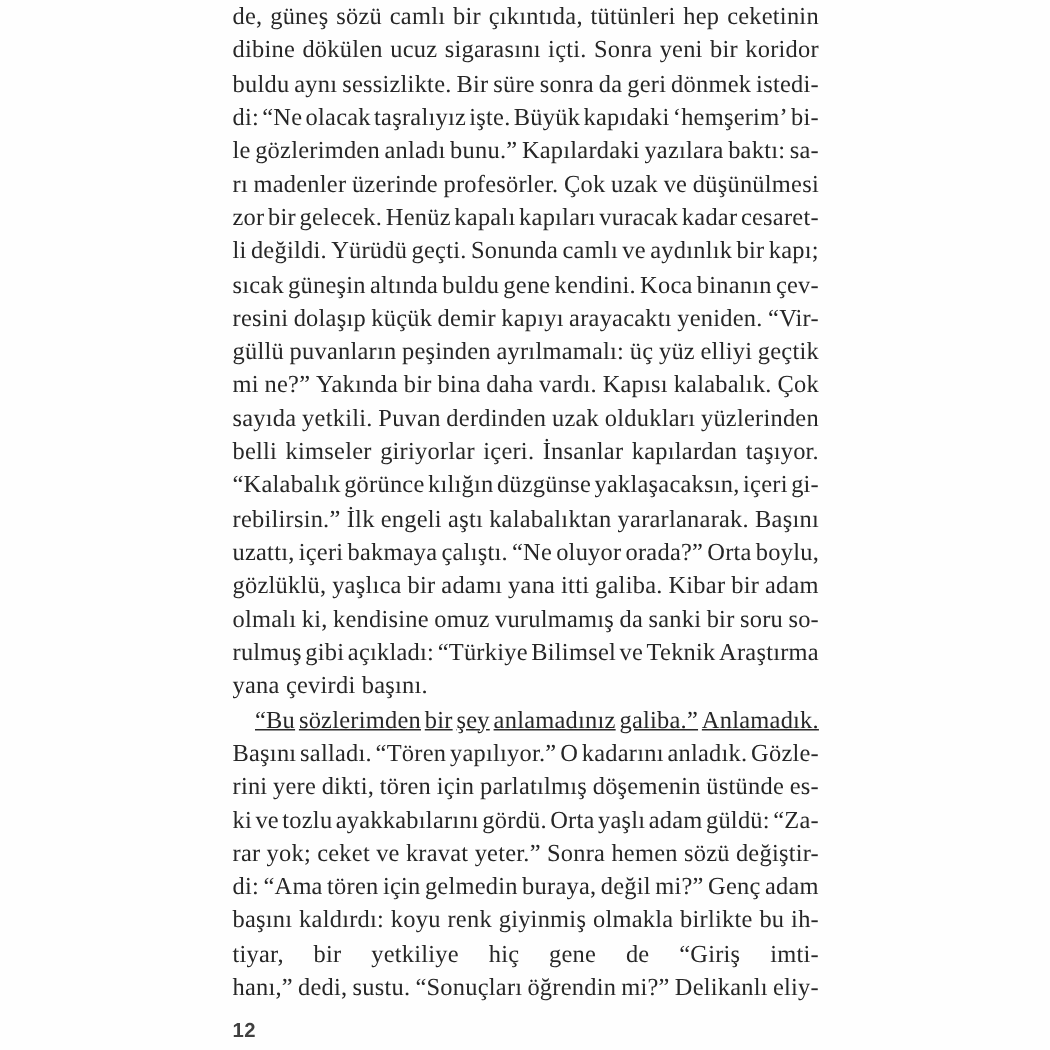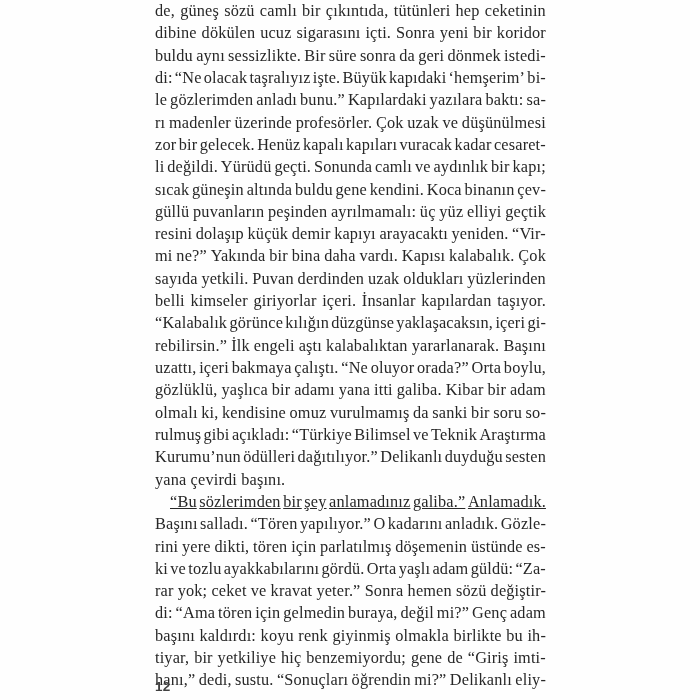--- a/index.html
+++ b/index.html
@@ -71,37 +71,36 @@
   <div class="text-block" id="text-block">
       <div class="line"><span>de,</span><span>güneş</span><span>sözü</span><span>camlı</span><span>bir</span><span>çıkıntıda,</span><span>tütünleri</span><span>hep</span><span>ceketinin</span></div>
       <div class="line"><span>dibine</span><span>dökülen</span><span>ucuz</span><span>sigarasını</span><span>içti.</span><span>Sonra</span><span>yeni</span><span>bir</span><span>koridor</span></div>
       <div class="line"><span>buldu</span><span>aynı</span><span>sessizlikte.</span><span>Bir</span><span>süre</span><span>sonra</span><span>da</span><span>geri</span><span>dönmek</span><span>istedi-</span></div>
       <div class="line"><span>di:</span><span>“Ne</span><span>olacak</span><span>taşralıyız</span><span>işte.</span><span>Büyük</span><span>kapıdaki</span><span>‘hemşerim’</span><span>bi-</span></div>
       <div class="line"><span>le</span><span>gözlerimden</span><span>anladı</span><span>bunu.”</span><span>Kapılardaki</span><span>yazılara</span><span>baktı:</span><span>sa-</span></div>
       <div class="line"><span>rı</span><span>madenler</span><span>üzerinde</span><span>profesörler.</span><span>Çok</span><span>uzak</span><span>ve</span><span>düşünülmesi</span></div>
       <div class="line"><span>zor</span><span>bir</span><span>gelecek.</span><span>Henüz</span><span>kapalı</span><span>kapıları</span><span>vuracak</span><span>kadar</span><span>cesaret-</span></div>
       <div class="line"><span>li</span><span>değildi.</span><span>Yürüdü</span><span>geçti.</span><span>Sonunda</span><span>camlı</span><span>ve</span><span>aydınlık</span><span>bir</span><span>kapı;</span></div>
       <div class="line"><span>sıcak</span><span>güneşin</span><span>altında</span><span>buldu</span><span>gene</span><span>kendini.</span><span>Koca</span><span>binanın</span><span>çev-</span></div>
+      <div class="line"><span>resini</span><span>dolaşıp</span><span>küçük</span><span>demir</span><span>kapıyı</span><span>arayacaktı</span><span>yeniden.</span><span>“Vir-</span></div>
       <div class="line"><span>güllü</span><span>puvanların</span><span>peşinden</span><span>ayrılmamalı:</span><span>üç</span><span>yüz</span><span>elliyi</span><span>geçtik</span></div>
-      <div class="line"><span>resini</span><span>dolaşıp</span><span>küçük</span><span>demir</span><span>kapıyı</span><span>arayacaktı</span><span>yeniden.</span><span>“Vir-</span></div>
       <div class="line"><span>mi</span><span>ne?”</span><span>Yakında</span><span>bir</span><span>bina</span><span>daha</span><span>vardı.</span><span>Kapısı</span><span>kalabalık.</span><span>Çok</span></div>
       <div class="line"><span>sayıda</span><span>yetkili.</span><span>Puvan</span><span>derdinden</span><span>uzak</span><span>oldukları</span><span>yüzlerinden</span></div>
       <div class="line"><span>belli</span><span>kimseler</span><span>giriyorlar</span><span>içeri.</span><span>İnsanlar</span><span>kapılardan</span><span>taşıyor.</span></div>
       <div class="line"><span>“Kalabalık</span><span>görünce</span><span>kılığın</span><span>düzgünse</span><span>yaklaşacaksın,</span><span>içeri</span><span>gi-</span></div>
       <div class="line"><span>rebilirsin.”</span><span>İlk</span><span>engeli</span><span>aştı</span><span>kalabalıktan</span><span>yararlanarak.</span><span>Başını</span></div>
       <div class="line"><span>uzattı,</span><span>içeri</span><span>bakmaya</span><span>çalıştı.</span><span>“Ne</span><span>oluyor</span><span>orada?”</span><span>Orta</span><span>boylu,</span></div>
       <div class="line"><span>gözlüklü,</span><span>yaşlıca</span><span>bir</span><span>adamı</span><span>yana</span><span>itti</span><span>galiba.</span><span>Kibar</span><span>bir</span><span>adam</span></div>
       <div class="line"><span>olmalı</span><span>ki,</span><span>kendisine</span><span>omuz</span><span>vurulmamış</span><span>da</span><span>sanki</span><span>bir</span><span>soru</span><span>so-</span></div>
       <div class="line"><span>rulmuş</span><span>gibi</span><span>açıkladı:</span><span>“Türkiye</span><span>Bilimsel</span><span>ve</span><span>Teknik</span><span>Araştırma</span></div>
-      <div class="line"><span>Kurumu’nun</span><span>ödülleri</span><span>dağıtılıyor.”</span><span>Delikanlı</span><span>duyduğu</span><span>sesten</span></div>
       <div class="line ragged">yana çevirdi başını.</div>
       <div class="line indent"><span>“Bu</span><span>sözlerimden</span><span>bir</span><span>şey</span><span>anlamadınız</span><span>galiba.”</span><span>Anlamadık.</span></div>
       <div class="line"><span>Başını</span><span>salladı.</span><span>“Tören</span><span>yapılıyor.”</span><span>O</span><span>kadarını</span><span>anladık.</span><span>Gözle-</span></div>
       <div class="line"><span>rini</span><span>yere</span><span>dikti,</span><span>tören</span><span>için</span><span>parlatılmış</span><span>döşemenin</span><span>üstünde</span><span>es-</span></div>
       <div class="line"><span>ki</span><span>ve</span><span>tozlu</span><span>ayakkabılarını</span><span>gördü.</span><span>Orta</span><span>yaşlı</span><span>adam</span><span>güldü:</span><span>“Za-</span></div>
       <div class="line"><span>rar</span><span>yok;</span><span>ceket</span><span>ve</span><span>kravat</span><span>yeter.”</span><span>Sonra</span><span>hemen</span><span>sözü</span><span>değiştir-</span></div>
       <div class="line"><span>di:</span><span>“Ama</span><span>tören</span><span>için</span><span>gelmedin</span><span>buraya,</span><span>değil</span><span>mi?”</span><span>Genç</span><span>adam</span></div>
       <div class="line"><span>başını</span><span>kaldırdı:</span><span>koyu</span><span>renk</span><span>giyinmiş</span><span>olmakla</span><span>birlikte</span><span>bu</span><span>ih-</span></div>
-      <div class="line"><span>tiyar,</span><span>bir</span><span>yetkiliye</span><span>hiç</span><span>benzemiyordu;</span><span>gene</span><span>de</span><span>“Giriş</span><span>imti-</span></div>
+      <div class="line"><span>tiyar,</span><span>bir</span><span>yetkiliye</span><span>hiç</span><span>gene</span><span>de</span><span>“Giriş</span><span>imti-</span></div>
       <div class="line"><span>hanı,”</span><span>dedi,</span><span>sustu.</span><span>“Sonuçları</span><span>öğrendin</span><span>mi?”</span><span>Delikanlı</span><span>eliy-</span></div>
     </div>
   <div class="page-number">12</div>
 </div>
 
 </body></html>

